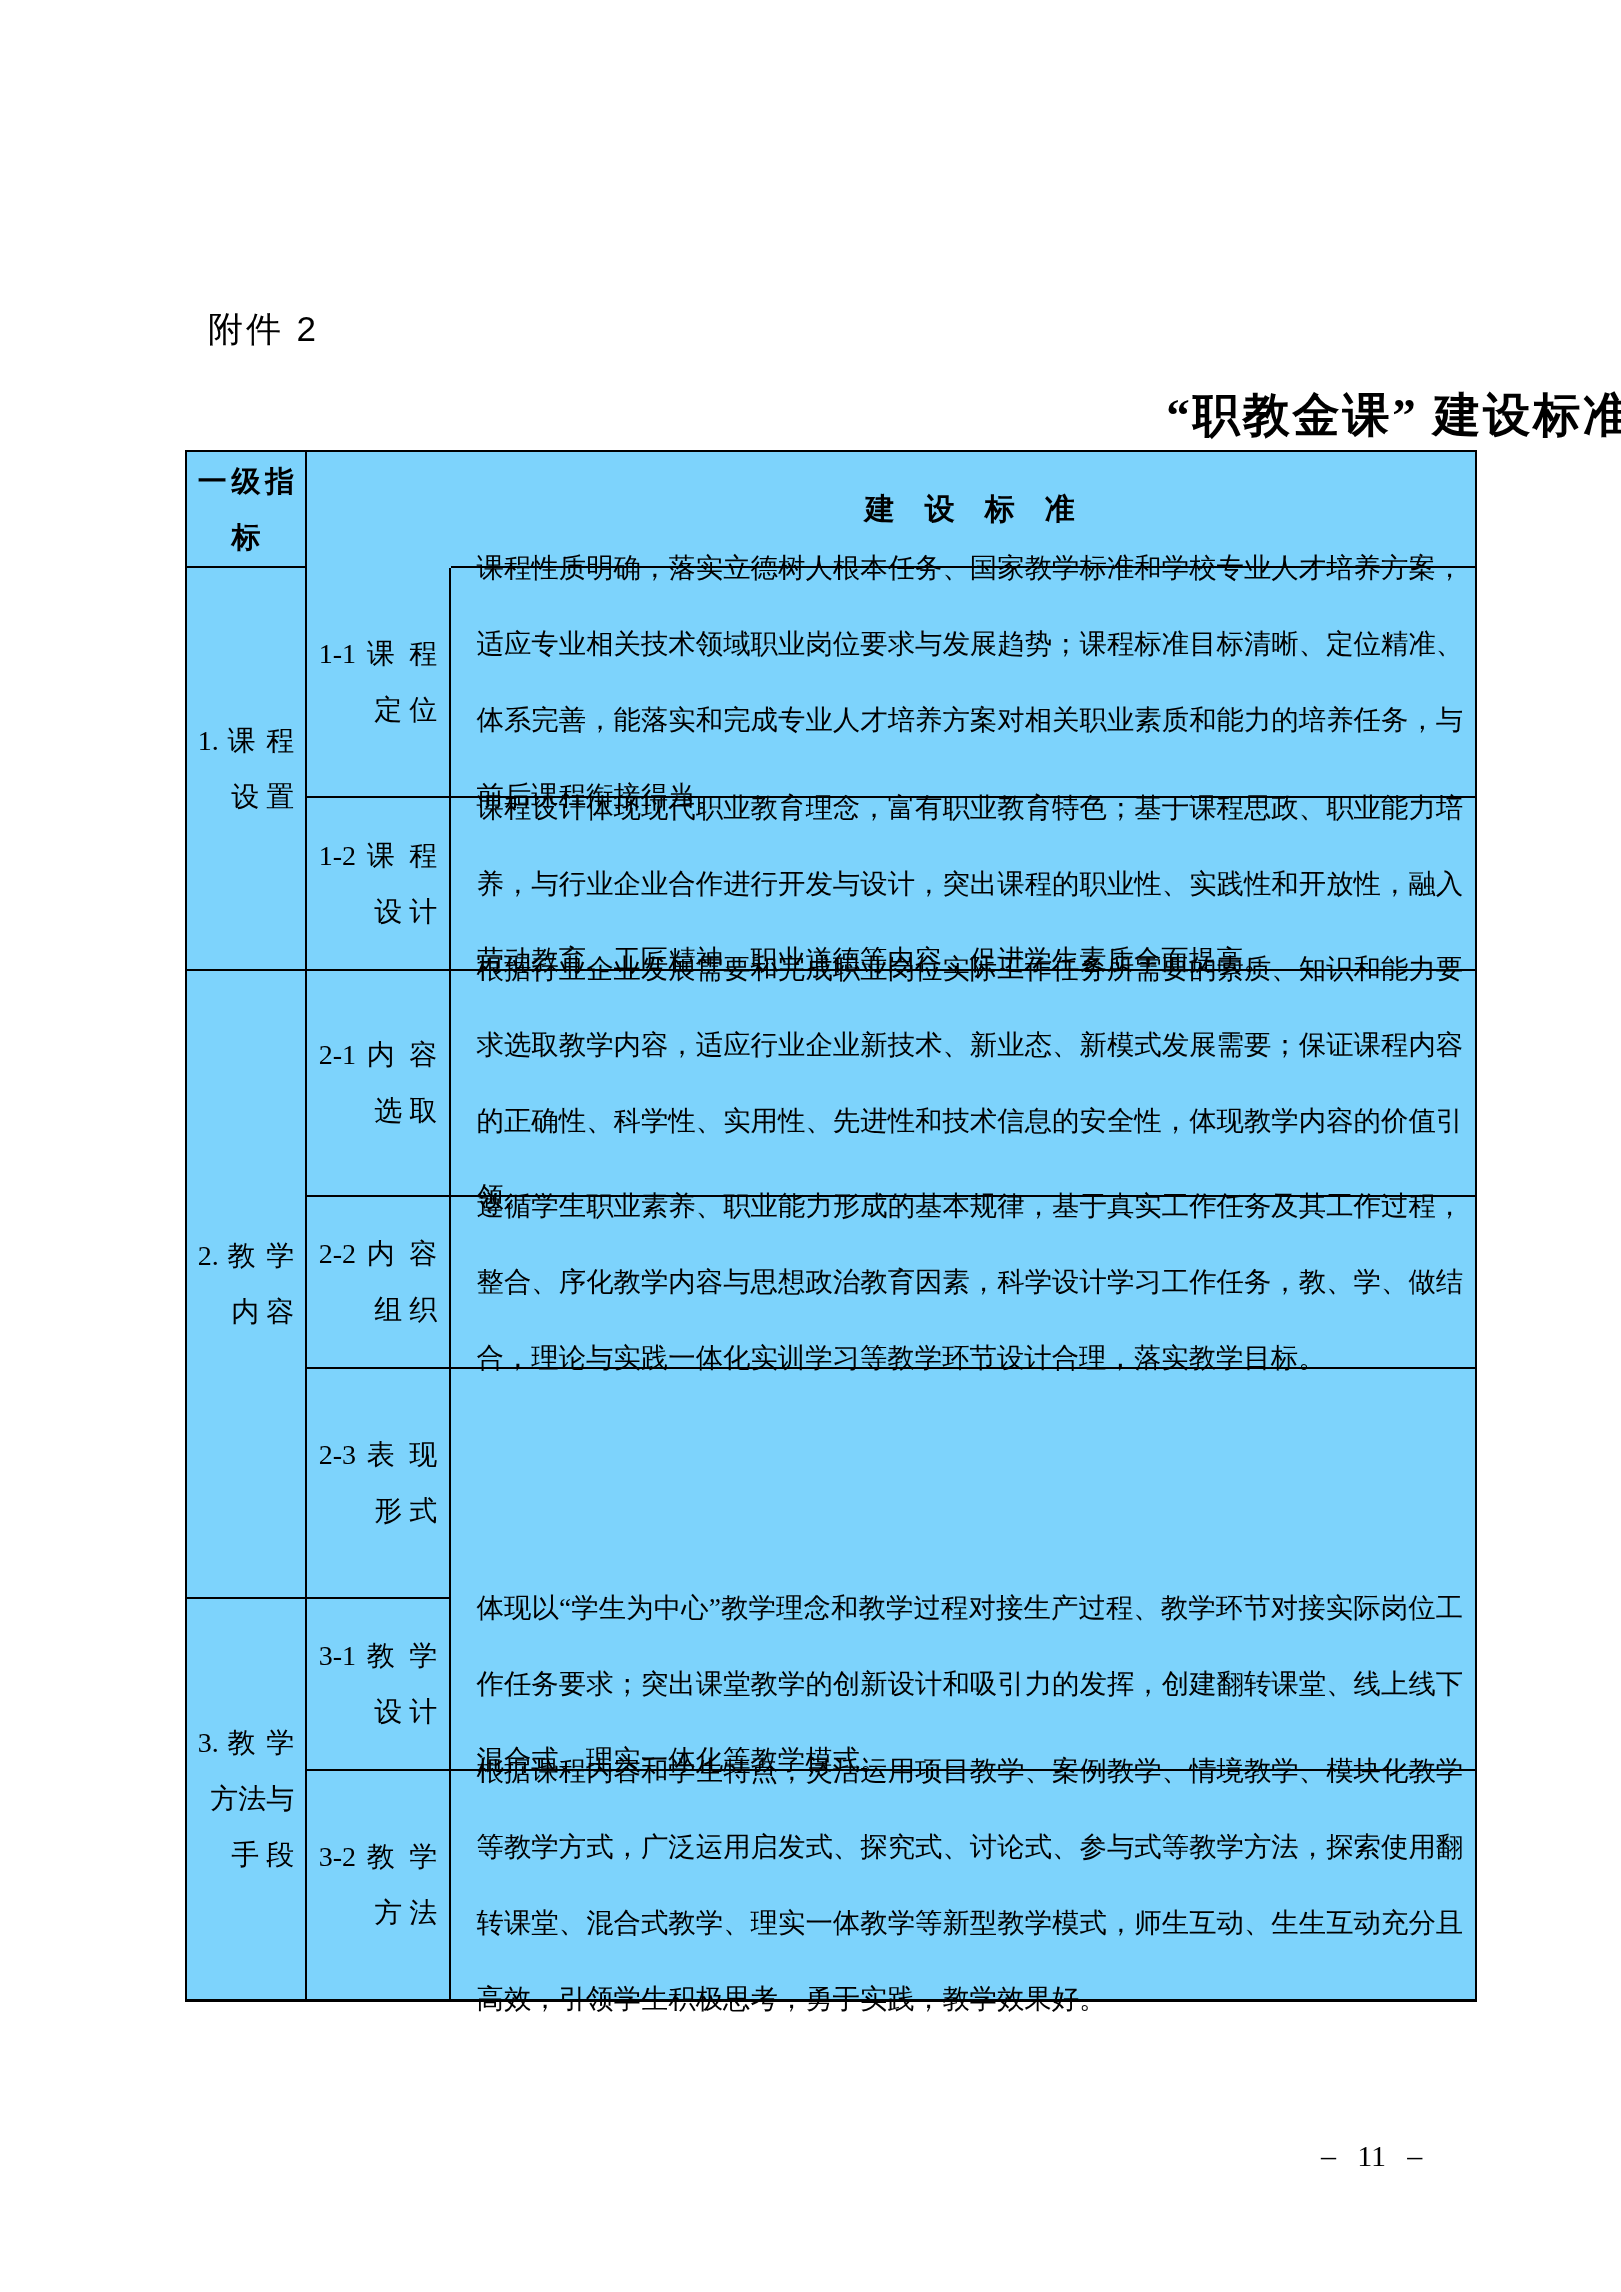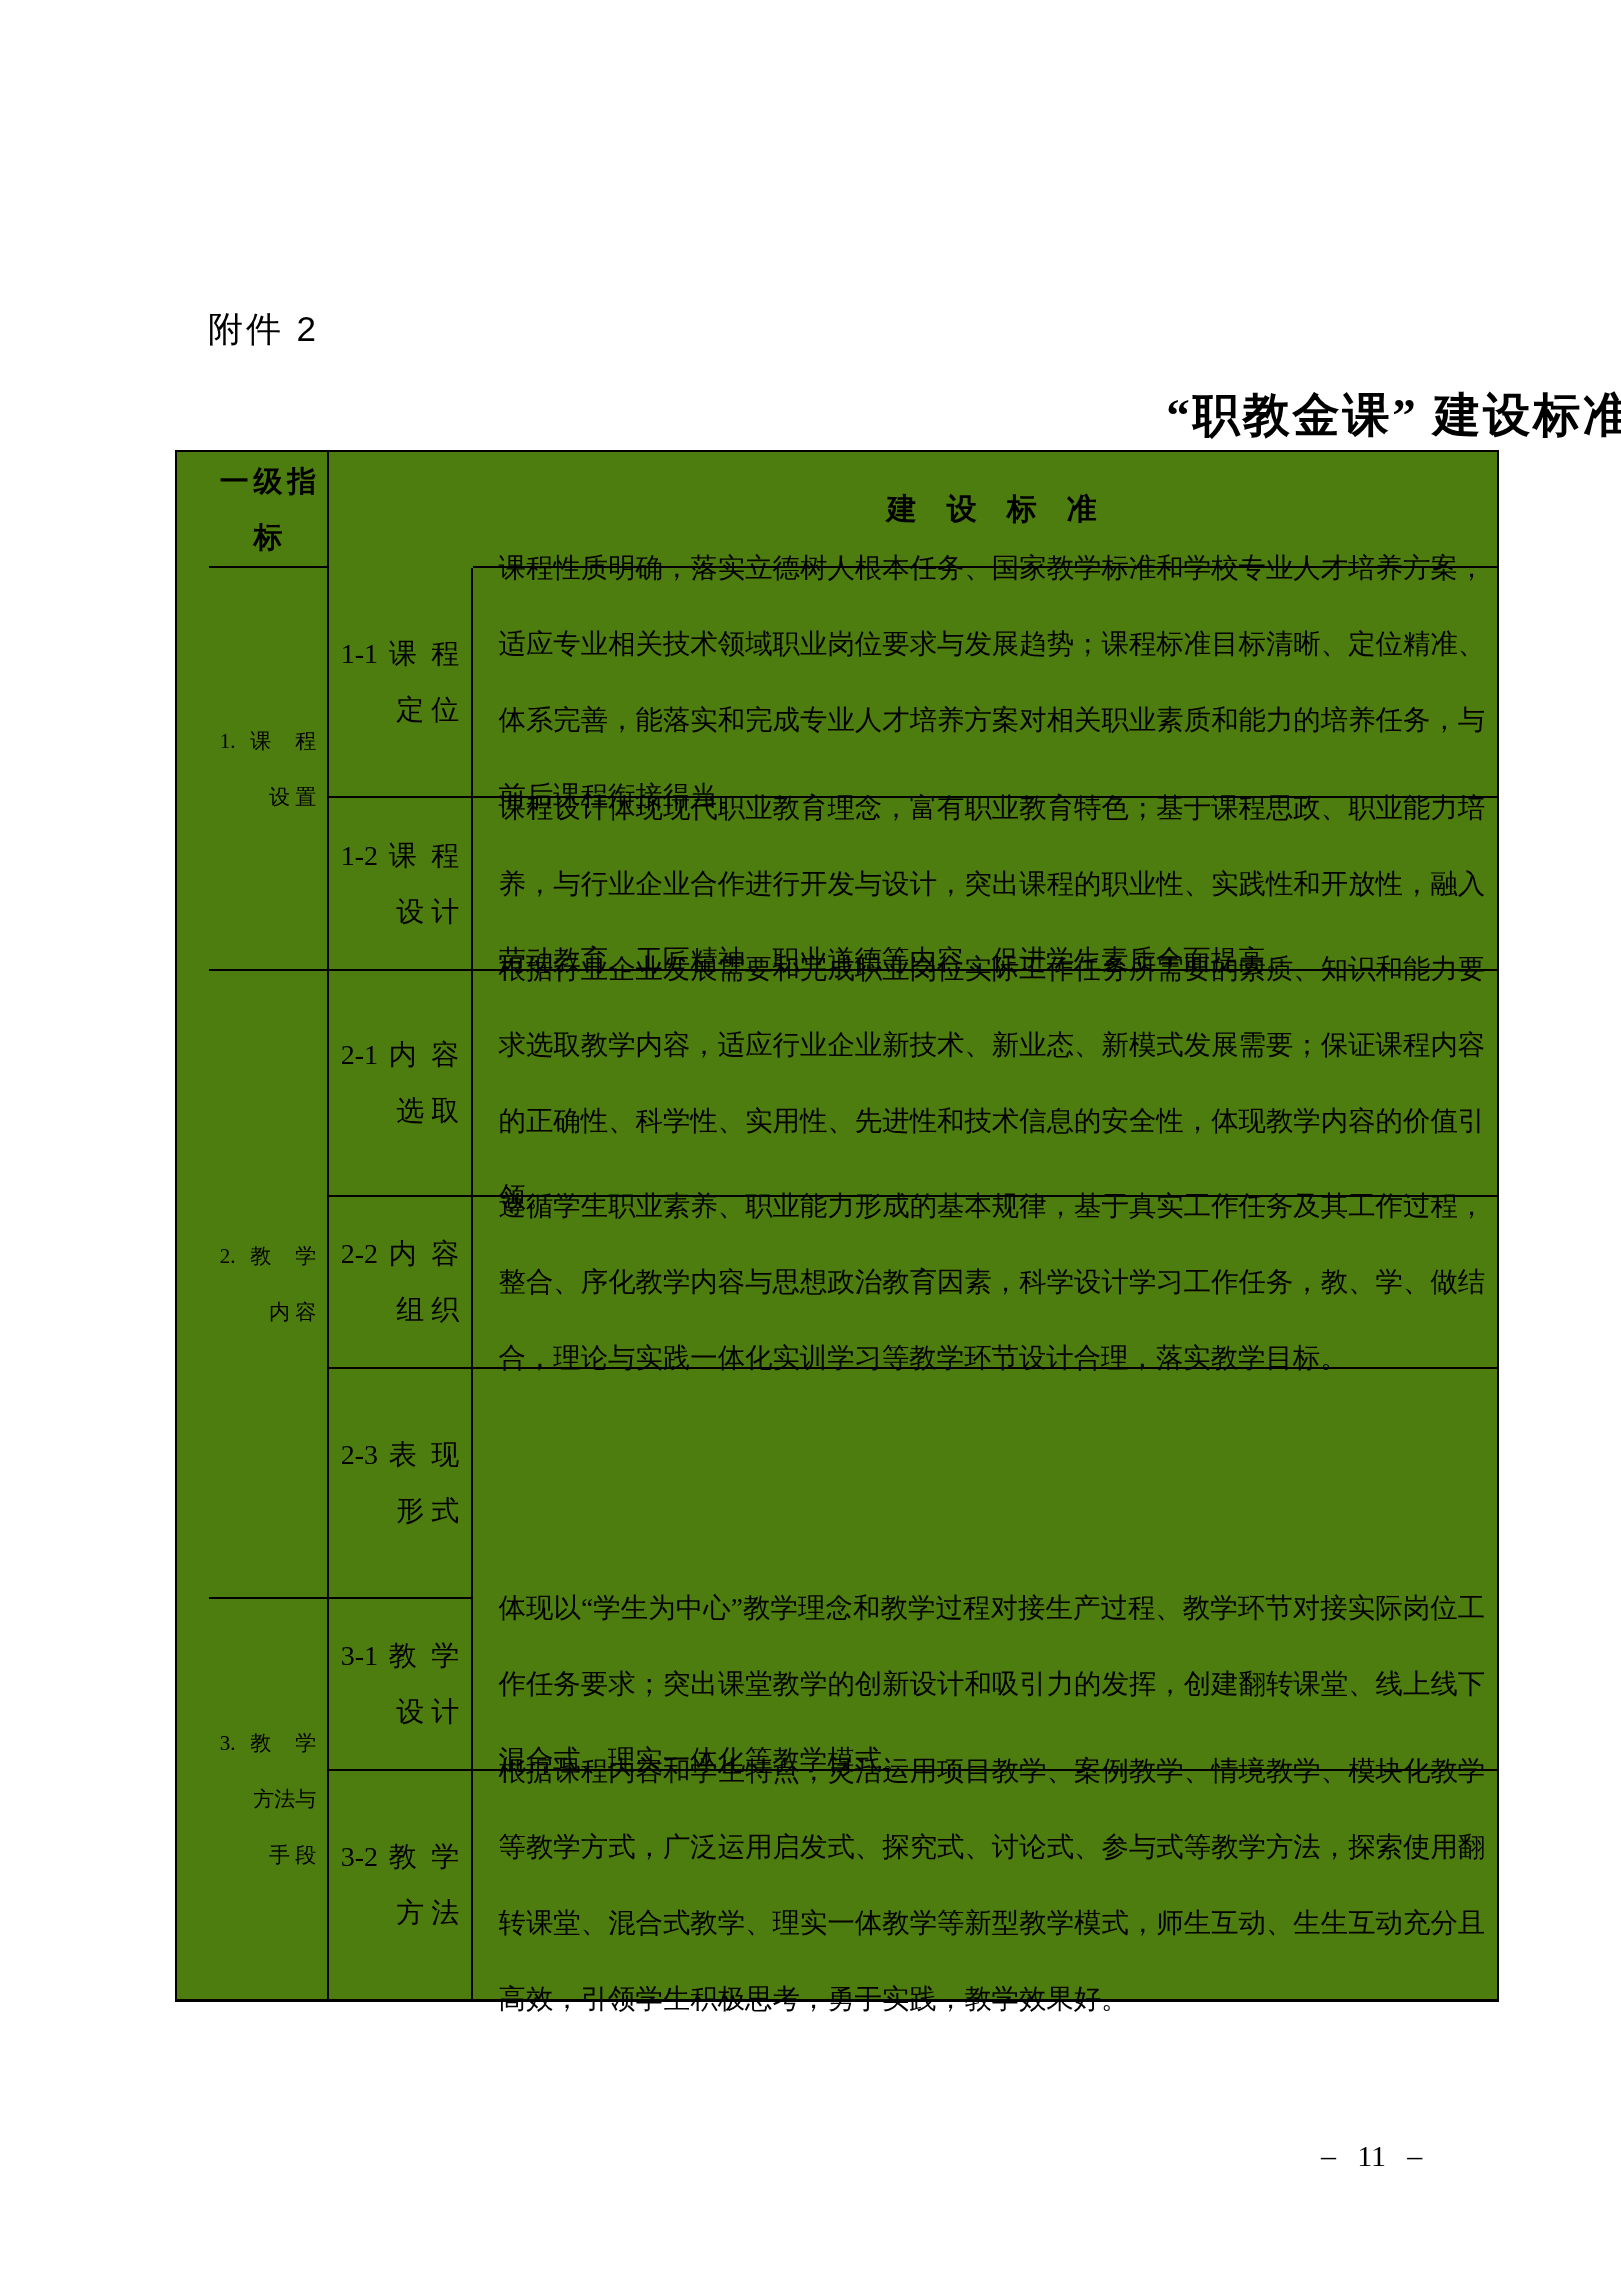--- a/index.html
+++ b/index.html
@@ -30,40 +30,39 @@
     box-sizing: border-box;
     padding-left: 71px;
     text-align: right;
     font-size: 47px;
     font-weight: bold;
     letter-spacing: 2.9px;
     font-family: "Liberation Serif", serif;
   }
   .tbl {
     position: absolute;
-    left: 175px;
+    left: 185px;
     top: 450px;
     display: grid;
     grid-template-columns: 120px 144px 1024px;
     grid-template-rows: 116px 230px 173px 226px 172px 230px 172px 228px;
     border: 2.9px solid #000;
     border-top-width: 2px;
     border-bottom-width: 3.9px;
-    background: #4d7c0f;
-    padding-left: 32px;
+    background: #7dd3fc;
   }
   .cell {
     box-sizing: border-box;
     border-right: 2px solid #000;
     border-bottom: 2px solid #000;
     display: flex;
     flex-direction: column;
     justify-content: center;
   }
-  .c1 { padding: 0 10.8px; font-size: 21px; }
+  .c1 { padding: 0 10.8px; font-size: 28px; }
   .c2 { padding: 0 11.8px; font-size: 28px; }
   .c3 { border-right: none; padding: 0 11.8px 0 25.5px; }
   .b0 { border-bottom: none; }
   .b3 { border-bottom-width: 2.9px; }
   .hdr {
     font-family: "Liberation Sans", sans-serif;
     font-weight: bold;
     font-size: 29px;
   }
   .hdr.c3 { font-size: 30px; }

